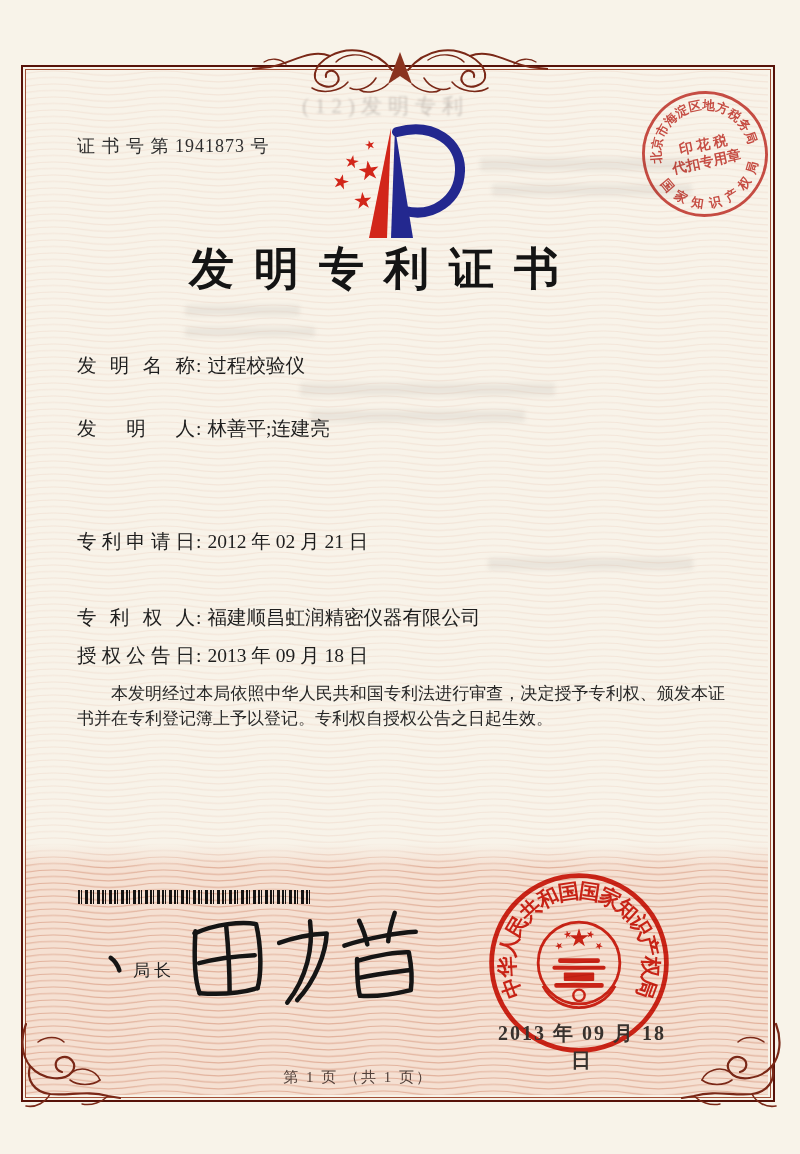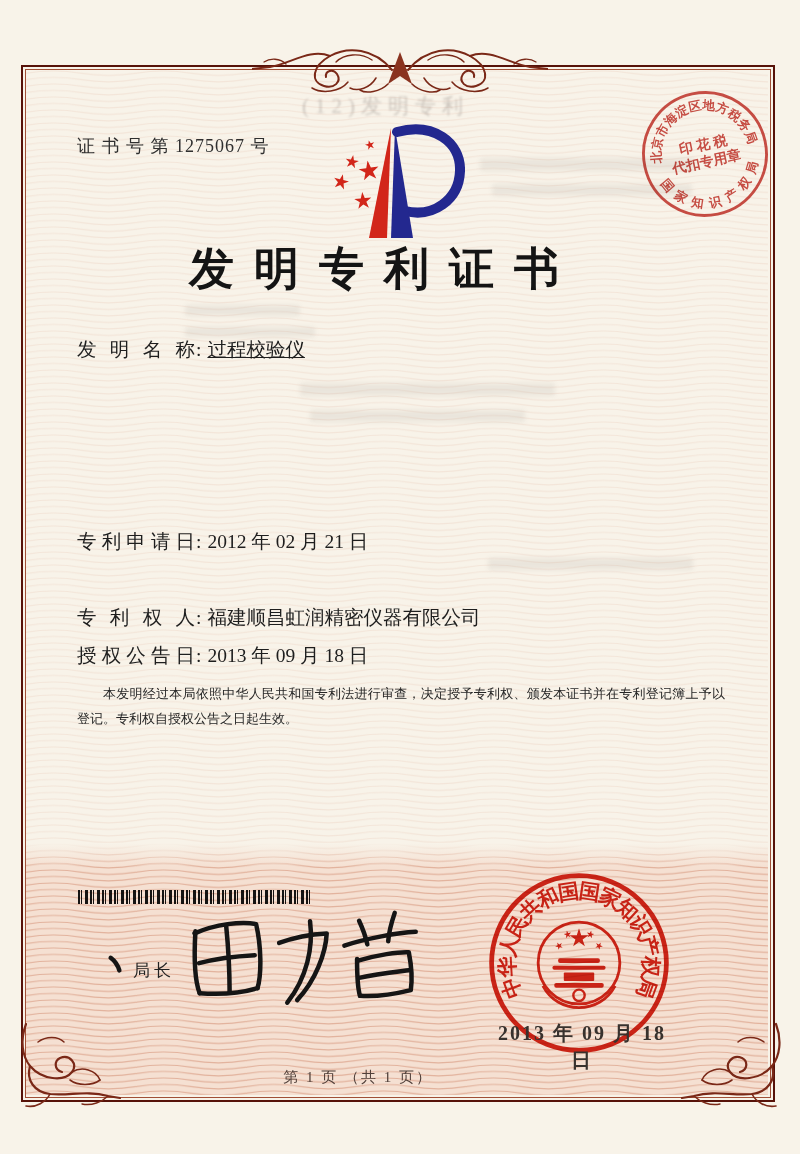--- a/index.html
+++ b/index.html
@@ -19,21 +19,21 @@
   .certno{position:absolute;left:77px;top:134px;z-index:3;font-size:18px;letter-spacing:1px;
           color:#2f2f2f;}
   .ghosttext{position:absolute;left:302px;top:92px;z-index:2;font-size:21px;letter-spacing:6px;
              color:#a39a94;opacity:.5;filter:blur(1.2px);}
   .gblock{position:absolute;z-index:2;background:#8f8a84;opacity:.12;filter:blur(2px);border-radius:2px;}
   .title{position:absolute;left:0;top:239px;width:748px;z-index:3;text-align:center;
          font-size:45px;font-weight:700;color:#141414;letter-spacing:20px;padding-left:20px;box-sizing:border-box;}
   .frow{position:absolute;left:77px;z-index:3;font-size:19.5px;color:#1e1e1e;white-space:nowrap;}
   .flabel{display:inline-block;width:118px;text-align:justify;text-align-last:justify;}
   .fcolon{display:inline-block;margin:0 6px 0 1px;}
-  .body-paras{position:absolute;left:77px;top:682px;width:648px;z-index:3;font-size:13px;
+  .body-paras{position:absolute;left:77px;top:682px;width:648px;z-index:3;font-size:17px;
               line-height:24.5px;color:#262626;text-align:justify;}
   .body-paras p{margin:0;text-indent:2em;}
   .barcode{position:absolute;left:78px;top:890px;width:232px;height:14px;z-index:6;mix-blend-mode:multiply;
     background:repeating-linear-gradient(90deg,#161616 0px,#161616 2px,rgba(0,0,0,0) 2px,rgba(0,0,0,0) 3px,
      #161616 3px,#161616 4px,rgba(0,0,0,0) 4px,rgba(0,0,0,0) 7px,#161616 7px,#161616 10px,
      rgba(0,0,0,0) 10px,rgba(0,0,0,0) 12px);}
   .sig{position:absolute;left:95px;top:900px;z-index:6;}
   .sealwrap{position:absolute;left:484px;top:868px;width:190px;height:190px;z-index:6;mix-blend-mode:multiply;}
   .sealdate{position:absolute;left:492px;top:1020px;width:180px;z-index:7;text-align:center;
             font-size:20px;font-weight:700;letter-spacing:2px;color:#38322e;}
@@ -108,21 +108,21 @@
       <path d="M14,2 C8,18 10,34 18,44 C30,58 52,60 60,50 C66,42 58,32 48,36 C42,39 42,48 50,50"></path>
       <path d="M18,44 C14,58 22,70 38,72 C58,74 74,68 96,74 L108,76"></path>
       <path d="M38,72 C34,80 24,86 14,84" stroke-width="1.6"></path>
       <path d="M58,58 C66,64 80,64 88,58" stroke-width="1.6"></path>
       <path d="M26,20 C34,14 46,14 52,20" stroke-width="1.5"></path>
       <path d="M60,50 C70,44 84,48 88,58" stroke-width="1.5"></path>
       <path d="M96,74 C90,80 80,84 70,82" stroke-width="1.4"></path>
     </g>
   </svg>
 
-  <div class="certno">证 书 号 第 1275067 号</div>
+  <div class="certno">证 书 号 第 1941873 号</div>
 
   <svg class="orn" style="left:325px;top:124px;z-index:3;" width="140" height="120" viewBox="0 0 140 120">
     <defs>
       <symbol id="st" viewBox="-10 -10 20 20">
         <polygon points="0,-10 2.23,-3.07 9.51,-3.09 3.61,1.17 5.88,8.09 0,3.8 -5.88,8.09 -3.61,1.17 -9.51,-3.09 -2.23,-3.07"></polygon>
       </symbol>
     </defs>
     <path d="M72,8 C108,-2 136,18 135,47 C134,76 108,94 80,87" fill="none" stroke="#23288f" stroke-width="10" stroke-linecap="round"></path>
     <polygon points="66,4 44,114 62,114" fill="#d2261a"></polygon>
     <polygon points="70,4 66,114 88,114" fill="#23288f"></polygon>
@@ -130,22 +130,25 @@
       <use href="#st" x="-10" y="-10" width="20" height="20" transform="translate(45,21) scale(0.5) rotate(-15)"></use>
       <use href="#st" x="-10" y="-10" width="20" height="20" transform="translate(27,38) scale(0.7) rotate(10)"></use>
       <use href="#st" x="-10" y="-10" width="20" height="20" transform="translate(44,47) scale(1.05) rotate(-8)"></use>
       <use href="#st" x="-10" y="-10" width="20" height="20" transform="translate(16,58) scale(0.8) rotate(14)"></use>
       <use href="#st" x="-10" y="-10" width="20" height="20" transform="translate(38,77) scale(0.9) rotate(-5)"></use>
     </g>
   </svg>
 
   <div class="title">发明专利证书</div>
 
-  <div class="frow" style="top:336px;text-decoration:underline;">
+  <div class="frow" style="top:352px;">
     <span class="flabel">发明名称</span><span class="fcolon">:</span><span class="fvalue">过程校验仪</span>
+  </div>
+  <div class="frow" style="top:415px;">
+    <span class="flabel">发明人</span><span class="fcolon">:</span><span class="fvalue">林善平;连建亮</span>
   </div>
   <div class="frow" style="top:528px;">
     <span class="flabel">专利申请日</span><span class="fcolon">:</span><span class="fvalue">2012 年 02 月 21 日</span>
   </div>
   <div class="frow" style="top:604px;">
     <span class="flabel">专利权人</span><span class="fcolon">:</span><span class="fvalue">福建顺昌虹润精密仪器有限公司</span>
   </div>
   <div class="frow" style="top:642px;">
     <span class="flabel">授权公告日</span><span class="fcolon">:</span><span class="fvalue">2013 年 09 月 18 日</span>
   </div>

